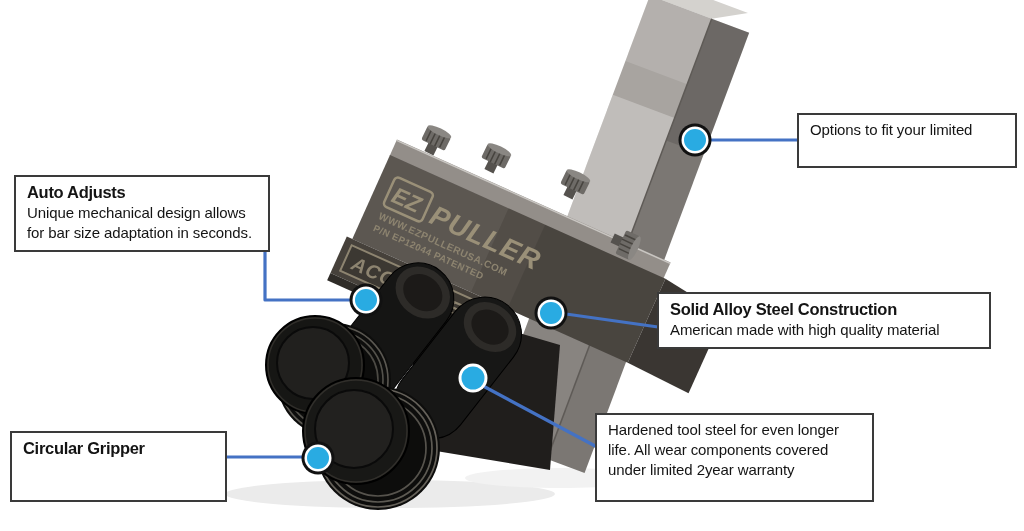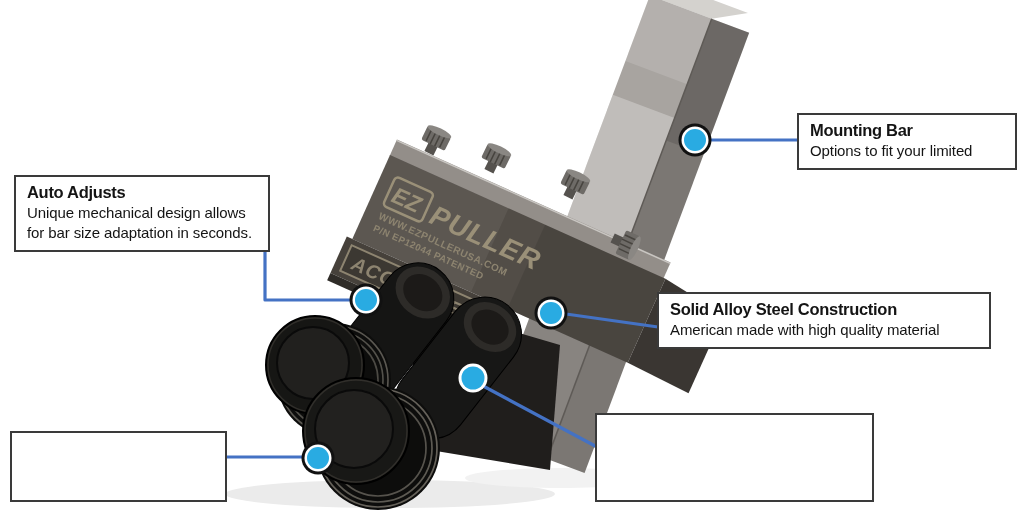--- a/index.html
+++ b/index.html
@@ -149,33 +149,34 @@
         <circle cx="318" cy="458" r="13.5" fill="#ffffff"></circle>
         <circle cx="318" cy="458" r="11" fill="#29abe2"></circle>
     </g>
     <g>
       <circle cx="473" cy="378" r="14.5" fill="#ffffff"></circle>
         <circle cx="473" cy="378" r="11.5" fill="#29abe2"></circle>
     </g>
   </svg>
 
   <div class="callout co-mounting">
-    <div class="callout-title">Mounting Bar</div>
     <div class="callout-body">Options to fit your limited</div>
   </div>
 
   <div class="callout co-auto">
     <div class="callout-title">Auto Adjusts</div>
     <div class="callout-body">Unique mechanical design allows for bar size adaptation in seconds.</div>
   </div>
 
   <div class="callout co-solid">
     <div class="callout-title">Solid Alloy Steel Construction</div>
     <div class="callout-body">American made with high quality material</div>
   </div>
 
   <div class="callout co-circular">
+    <div class="callout-title">Circular Gripper</div>
   </div>
 
   <div class="callout co-gripper">
+    <div class="callout-body">Hardened tool steel for even longer life. All wear components covered under limited 2year warranty</div>
   </div>
 
 </div>
 
 </body></html>

